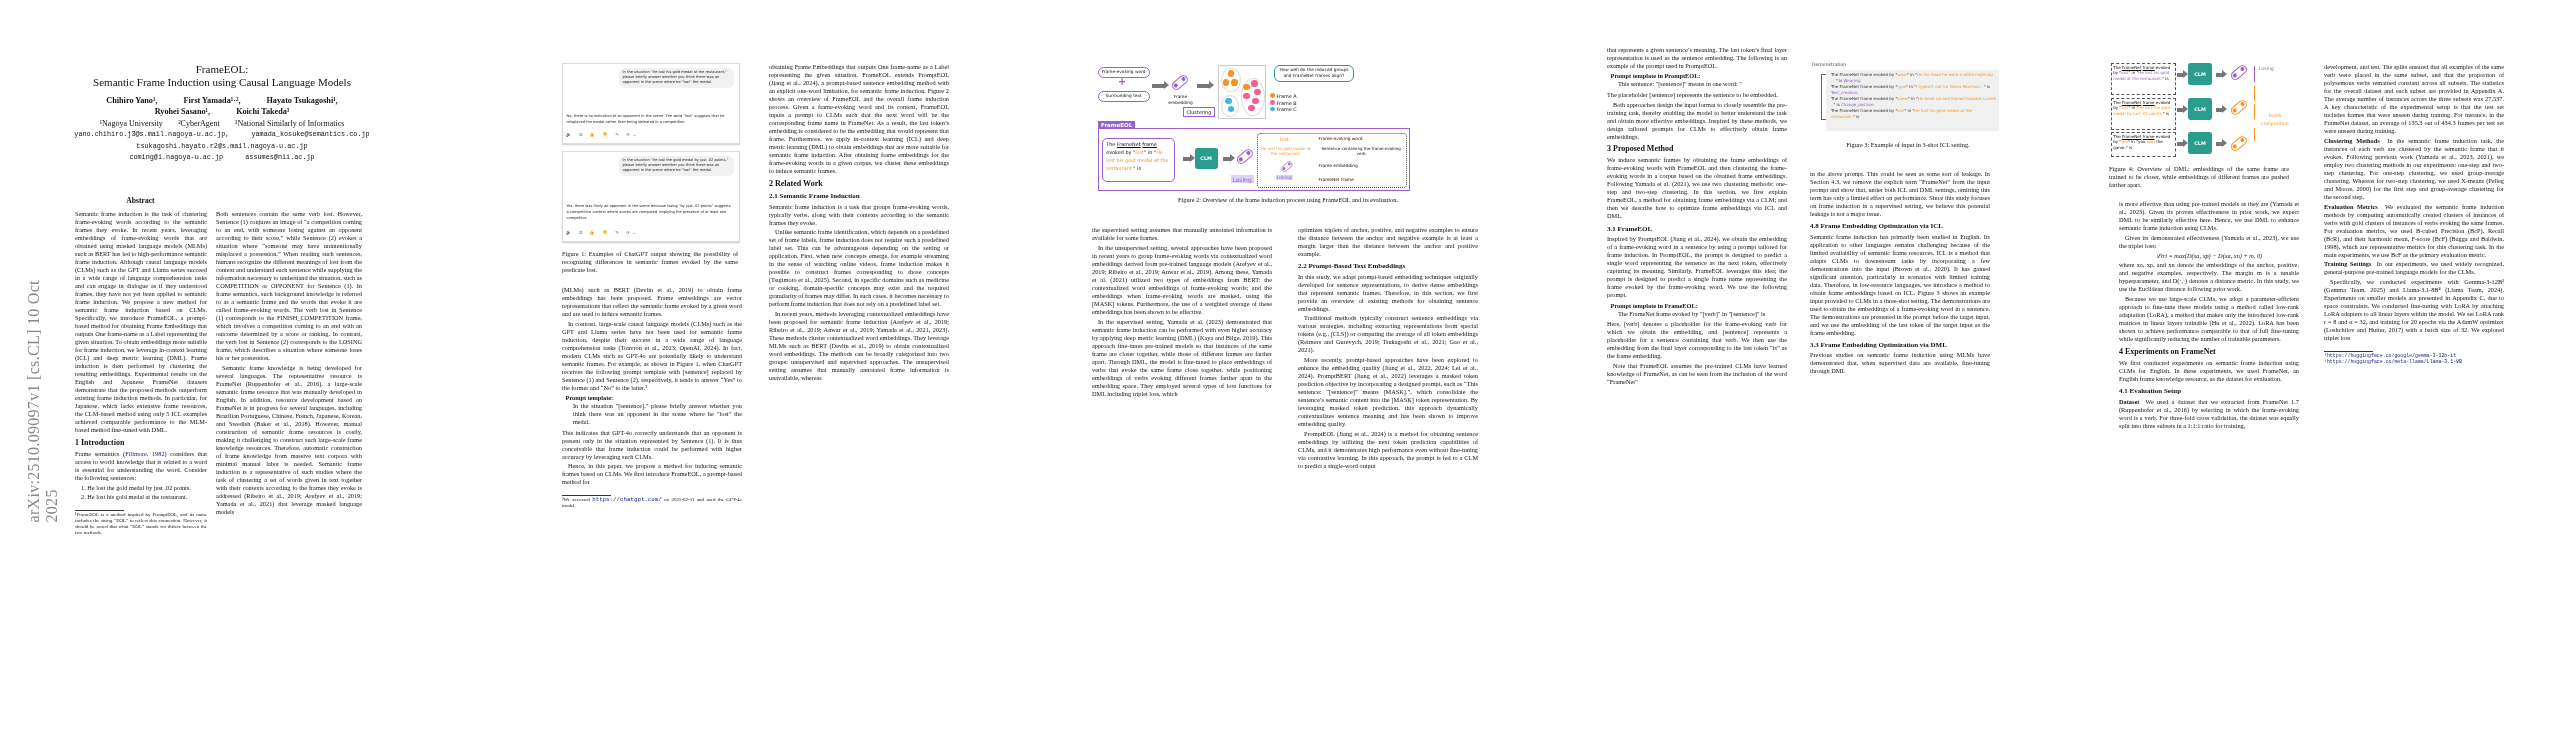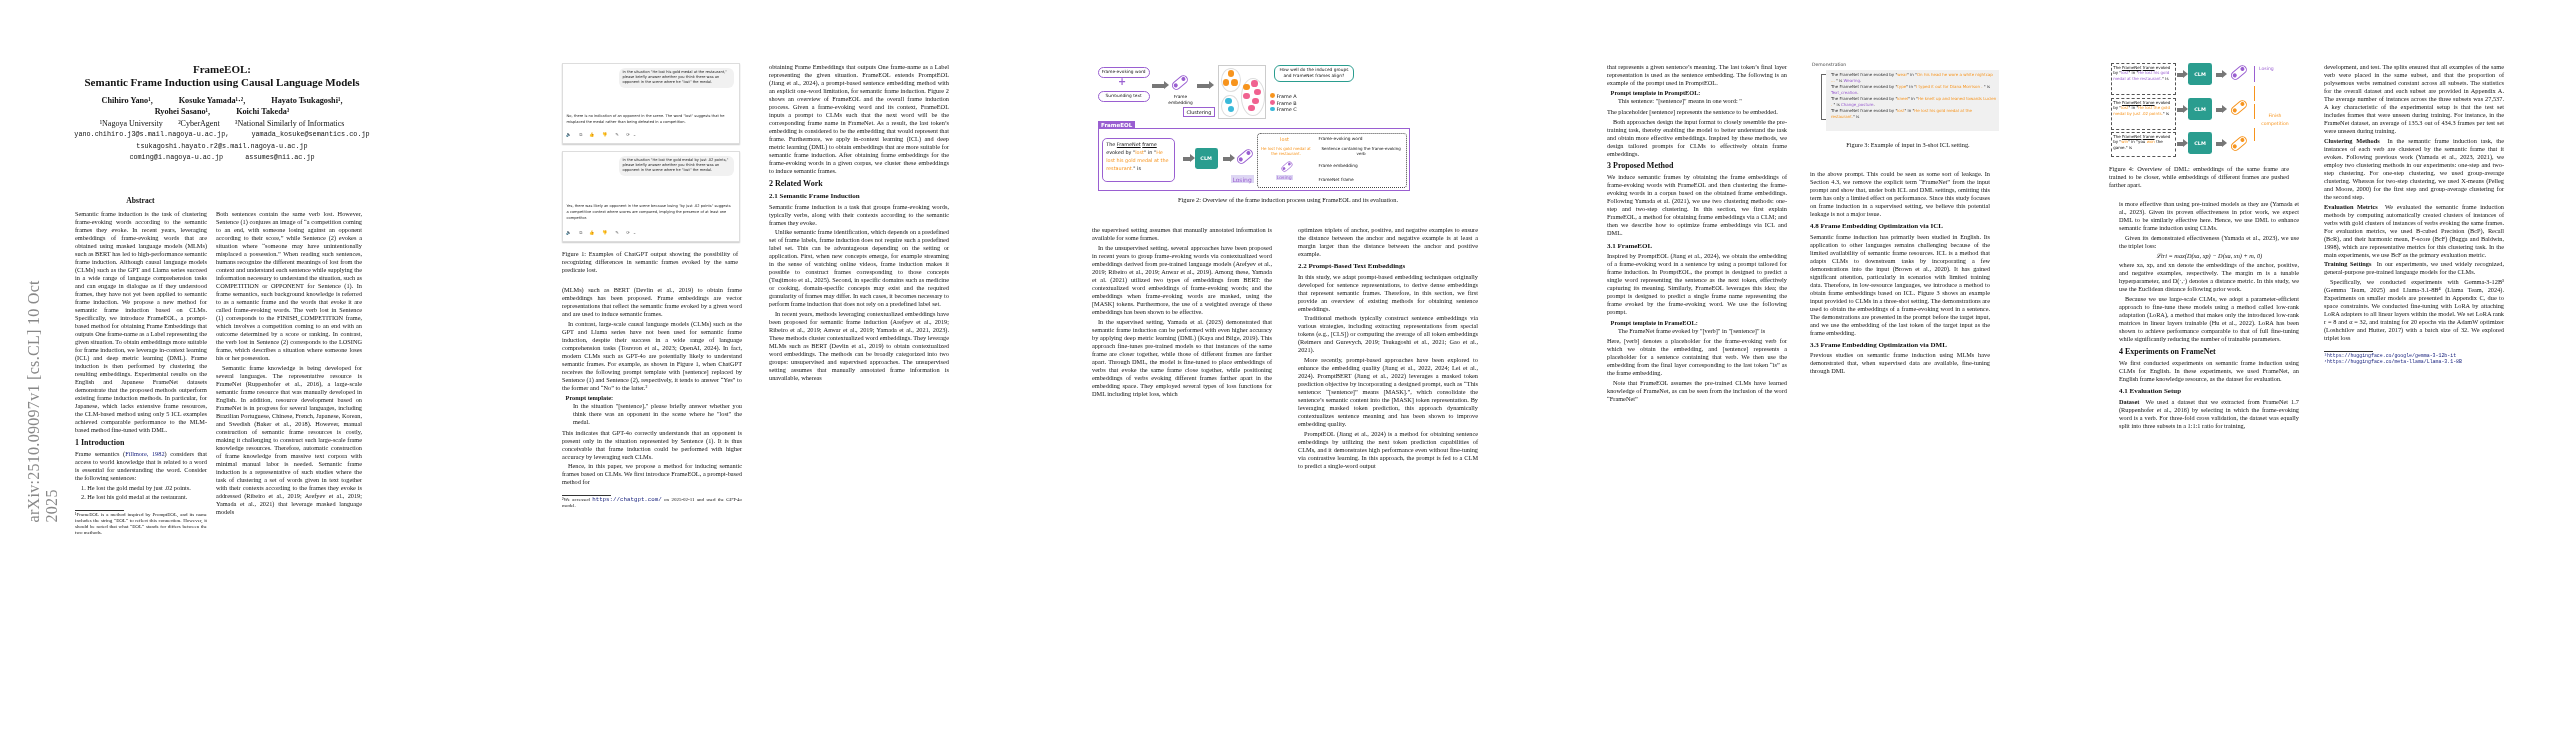--- a/index.html
+++ b/index.html
@@ -13,21 +13,21 @@
   .link{color:#1a237e;}
   .mono{font-family:"Liberation Mono","DejaVu Sans Mono",monospace;font-size:5.8px;}
   .prompt{margin:2.4px 0 2.4px 3.6px;}
   .prompt .pt{font-weight:bold;}
   .prompt .pb{margin-left:7.3px;}
   .foot{font-size:5px;line-height:6px;border-top:0.5px solid #333;padding-top:1.2px;margin-top:3.6px;}
   .foot-rule{width:49px;border-top:0.5px solid #333;margin:3.6px 0 1.2px 0;}
   .cap{font-size:6.3px;line-height:8px;text-align:justify;}
   
   #title-block{position:absolute;left:61px;top:63px;width:322px;text-align:center;}
-  #title-block .t1{font-weight:bold;font-size:11px;line-height:13.4px;}
+  #title-block .t1{font-weight:normal;font-size:11px;line-height:13.4px;}
   #title-block .au{font-weight:bold;font-size:8.2px;line-height:11.5px;margin-top:4.9px;}
   #title-block .aff{font-size:8px;line-height:11.5px;}
   #title-block .em{font-family:"Liberation Mono","DejaVu Sans Mono",monospace;font-size:6.8px;line-height:11.5px;}
   #title-block .gap{display:inline-block;width:24px;}
   #abstract-head{position:absolute;left:73px;top:196px;width:135px;text-align:center;font-weight:bold;font-size:7.6px;}
   #arxiv{position:absolute;left:-97px;top:365px;transform:rotate(-90deg);transform-origin:center;width:279px;font-size:16px;color:#888;font-family:"Liberation Serif",serif;letter-spacing:0.3px;}
   
   .chat-card{position:absolute;border:0.6px solid #ddd;box-shadow:0 0.6px 1.2px #ccc;background:#fff;}
   .chat-user{position:absolute;right:4.9px;top:3.6px;width:108px;background:#f1f1f1;border-radius:6px;padding:2.4px 3.6px;font-family:"DejaVu Sans",sans-serif;font-size:3.6px;line-height:5.1px;color:#222;}
   .chat-bot{position:absolute;left:3.6px;font-family:"DejaVu Sans",sans-serif;font-size:3.6px;line-height:6px;color:#222;width:164px;}
@@ -51,21 +51,21 @@
 </head>
 <body>
 
 <div id="arxiv">arXiv:2510.09097v1  [cs.CL]  10 Oct 2025</div>
 
 <div id="title-block">
   <div class="t1">FrameEOL:</div>
   <div class="t1">Semantic Frame Induction using Causal Language Models</div>
   <div class="au">
     <span>Chihiro Yano¹,</span><span class="gap"></span>
-    <span>Kosuke Yamada¹·²,</span><span class="gap"></span>
+    <span>First Yamada¹·²,</span><span class="gap"></span>
     <span>Hayato Tsukagoshi¹,</span>
   </div>
   <div class="au" style="margin-top:0">
     <span>Ryohei Sasano¹,</span><span class="gap"></span>
     <span>Koichi Takeda³</span>
   </div>
   <div class="aff">
     <span>¹Nagoya University</span><span class="gap" style="width:13.4px"></span>
     <span>²CyberAgent</span><span class="gap" style="width:13.4px"></span>
     <span>³National Similarly of Informatics</span>
@@ -203,21 +203,21 @@
 
 <div class="col" style="left:1298px;top:226px;">
   <p>optimizes triplets of anchor, positive, and negative examples to ensure the distance between the anchor and negative example is at least a margin larger than the distance between the anchor and positive example.</p>
   <div class="h2">2.2   Prompt-Based Text Embeddings</div>
   <p>In this study, we adapt prompt-based embedding techniques originally developed for sentence representations, to derive dense embeddings that represent semantic frames. Therefore, in this section, we first provide an overview of existing methods for obtaining sentence embeddings.</p>
   <p class="ind">Traditional methods typically construct sentence embeddings via various strategies, including extracting representations from special tokens (e.g., [CLS]) or computing the average of all token embeddings (Reimers and Gurevych, 2019; Tsukagoshi et al., 2021; Gao et al., 2021).</p>
   <p class="ind">More recently, prompt-based approaches have been explored to enhance the embedding quality (Jiang et al., 2022, 2024; Lei et al., 2024). PromptBERT (Jiang et al., 2022) leverages a masked token prediction objective by incorporating a designed prompt, such as “This sentence: “[sentence]” means [MASK].”, which consolidate the sentence’s semantic content into the [MASK] token representation. By leveraging masked token prediction, this approach dynamically contextualizes sentence meaning and has been shown to improve embedding quality.</p>
   <p class="ind">PromptEOL (Jiang et al., 2024) is a method for obtaining sentence embeddings by utilizing the next token prediction capabilities of CLMs, and it demonstrates high performance even without fine-tuning via contrastive learning. In this approach, the prompt is fed to a CLM to predict a single-word output</p>
 </div>
 
-<div class="col" style="left:1607px;top:63px;">
+<div class="col" style="left:1607px;top:46px;">
   <p>that represents a given sentence’s meaning. The last token’s final layer representation is used as the sentence embedding. The following is an example of the prompt used in PromptEOL.</p>
   <div class="prompt">
     <div class="pt">Prompt template in PromptEOL:</div>
     <div class="pb">This sentence: "[sentence]" means in one word: "</div>
   </div>
   <p>The placeholder [sentence] represents the sentence to be embedded.</p>
   <p class="ind">Both approaches design the input format to closely resemble the pre-training task, thereby enabling the model to better understand the task and obtain more effective embeddings. Inspired by these methods, we design tailored prompts for CLMs to effectively obtain frame embeddings.</p>
   <div class="h1">3   Proposed Method</div>
   <p>We induce semantic frames by obtaining the frame embeddings of frame-evoking words with FrameEOL and then clustering the frame-evoking words in a corpus based on the obtained frame embeddings. Following Yamada et al. (2021), we use two clustering methods: one-step and two-step clustering. In this section, we first explain FrameEOL, a method for obtaining frame embeddings via a CLM; and then we describe how to optimize frame embeddings via ICL and DML.</p>
   <div class="h2">3.1   FrameEOL</div>

